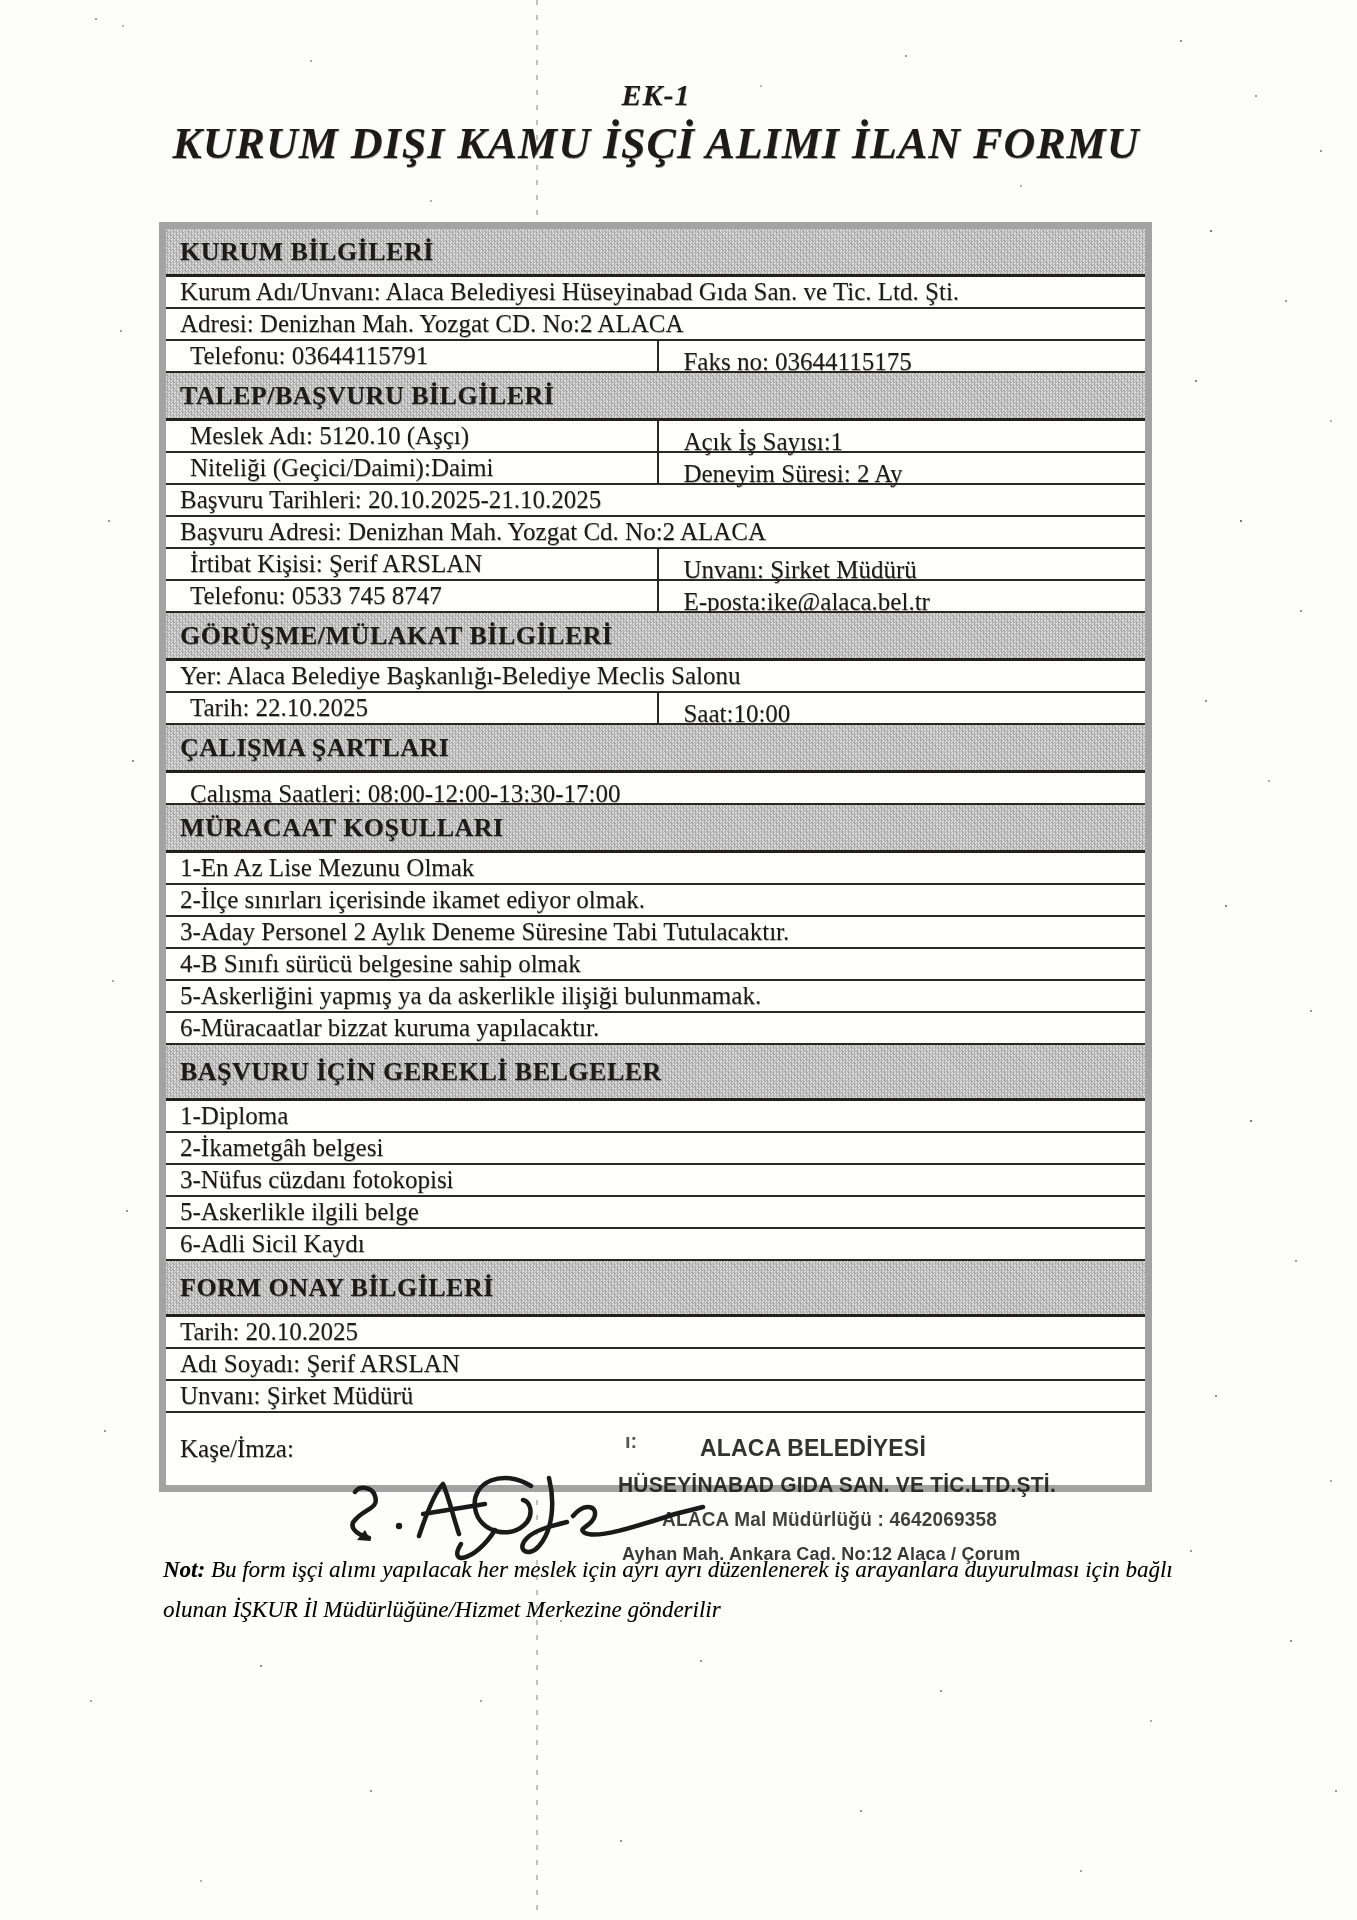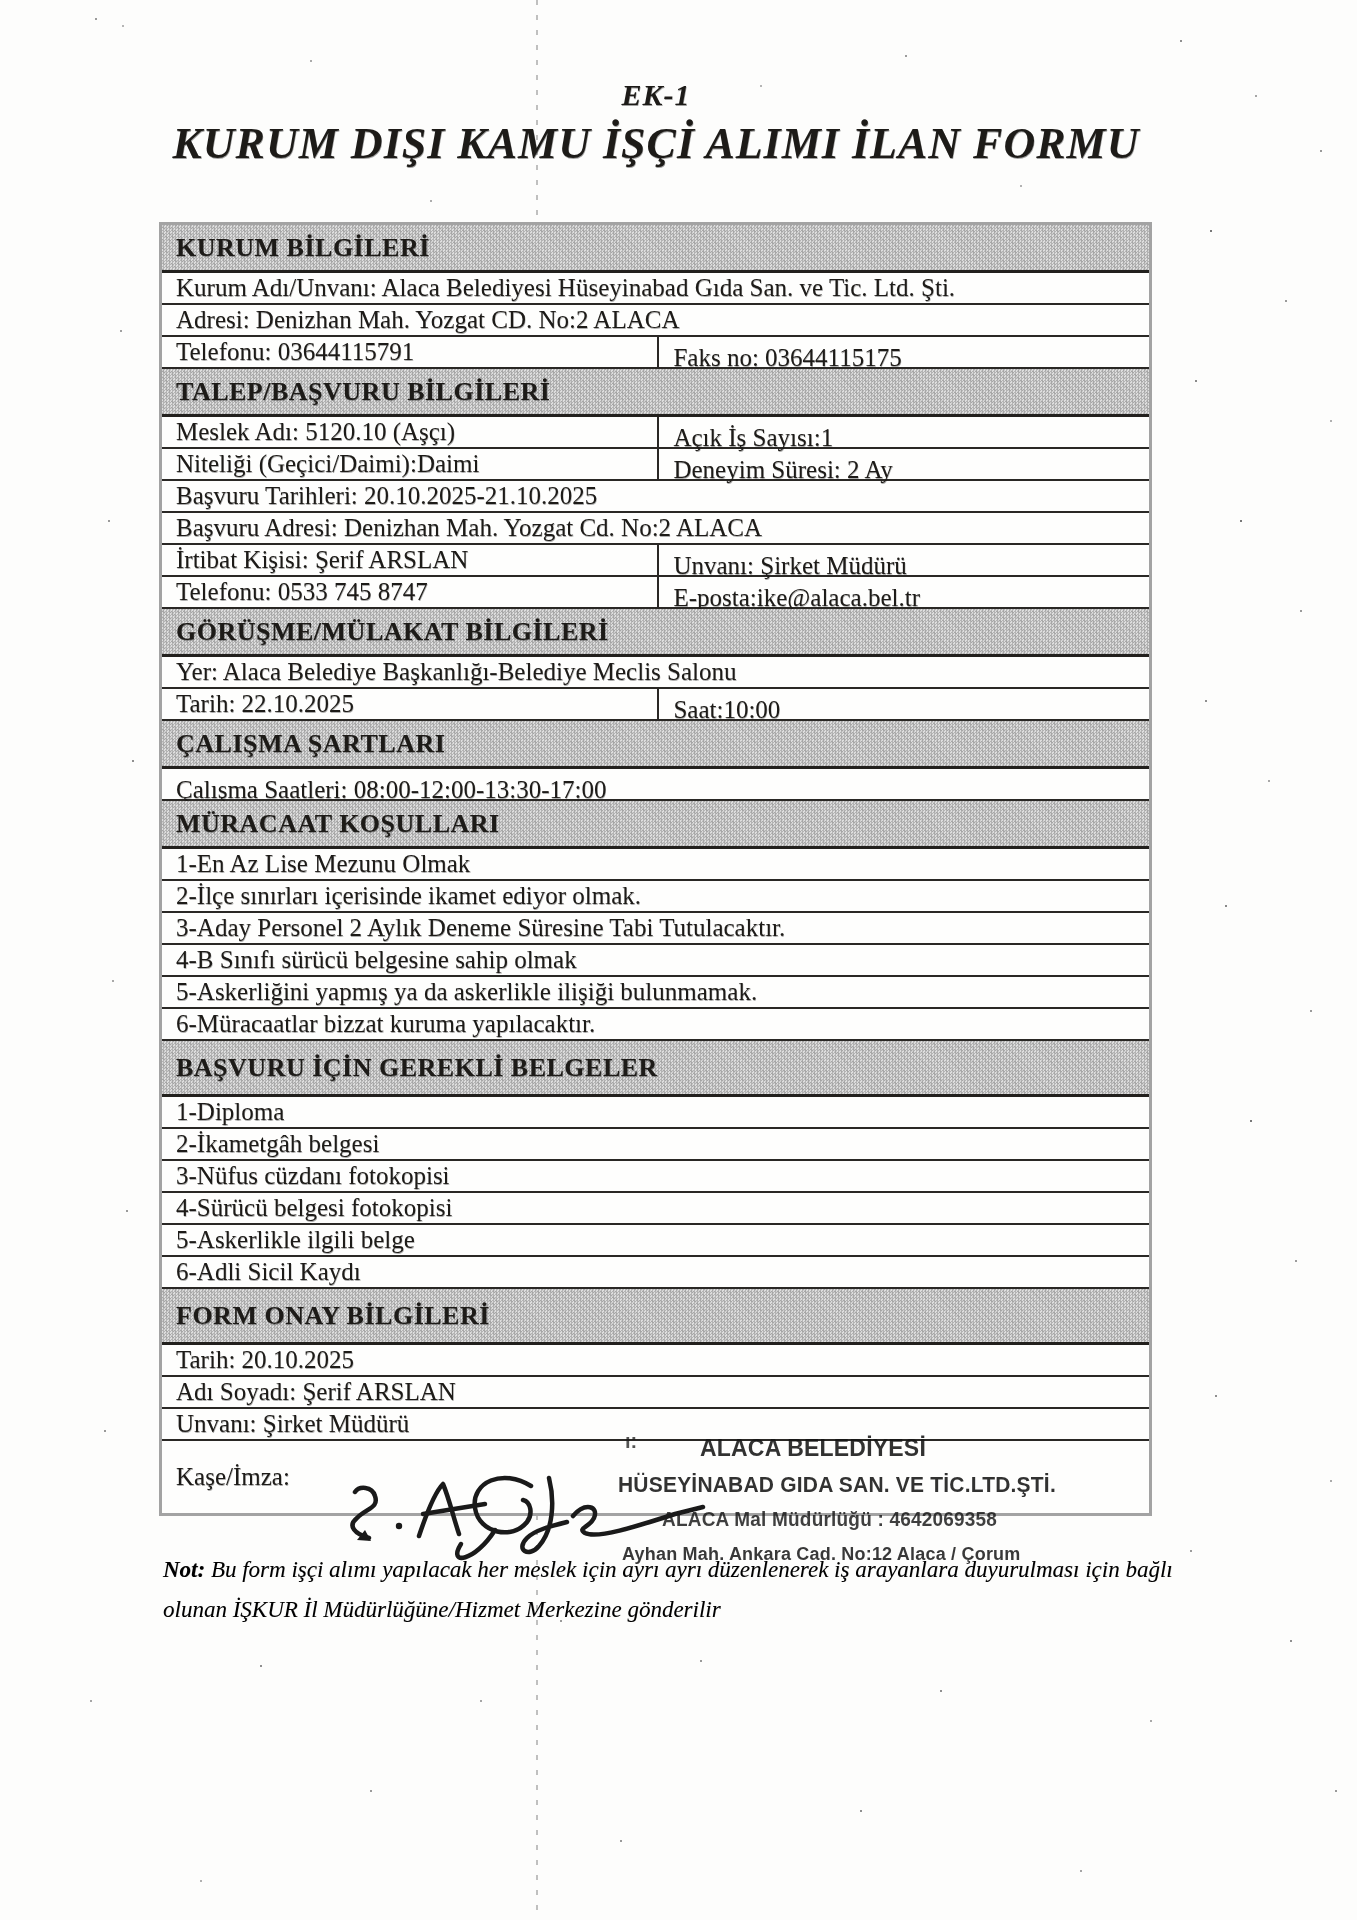--- a/index.html
+++ b/index.html
@@ -39,21 +39,21 @@
       560px 1620px 0 0 #9a9a9a, 90px 1700px 0 0 #a5a5a5, 1190px 1550px 0 0 #9c9c9c;
   }
   .title-block{position:absolute;top:78px;left:0;width:1312px;text-align:center;font-style:italic;}
   .title-ek{font-size:30px;font-weight:bold;letter-spacing:1px;
     text-shadow:.5px .5px 0 rgba(20,20,20,.4);}
   .title-main{font-size:44px;font-weight:bold;letter-spacing:1px;margin-top:6px;
     text-shadow:.5px .5px 0 rgba(20,20,20,.4);}
   
   .form-table{
     position:absolute;left:159px;top:222px;width:993px;
-    border:3px solid #a3a3a3;
+    border:7px solid #a3a3a3;
     background:#fefefd;
     box-sizing:border-box;
   }
   .row{
     position:relative;display:flex;align-items:center;
     border-bottom:2px solid #2a2825;
     box-sizing:border-box;
     font-size:25px;
     text-shadow:.5px .5px 0 rgba(25,25,25,.35);
   }
@@ -65,21 +65,21 @@
     background-color:#cdcdcd;
     background-image:
       repeating-linear-gradient(45deg, rgba(0,0,0,.07) 0 2px, transparent 2px 5px),
       conic-gradient(#b3b3b3 25%, #dedede 0 50%, #b3b3b3 0 75%, #dedede 0);
     background-size:auto,3px 3px;
   }
   .row.header.tall{height:56px;}
   .row.full,.row.split{height:32px;}
   .row.kase{height:72px;}
   .row > .lab{padding-left:14px;}
-  .cell{height:100%;display:flex;align-items:center;padding-left:14px;box-sizing:border-box;}
+  .cell{height:100%;display:flex;align-items:center;padding-left:24px;box-sizing:border-box;}
   .cell.left{width:50.4%;border-right:2px solid #2a2825;}
   .cell.right{flex:1;margin-top:12px;}
   
   .note{
     position:absolute;left:163px;top:1550px;width:1130px;
     font-size:23px;font-style:italic;line-height:40px;color:#000000;
     text-shadow:.4px .4px 0 rgba(25,25,25,.3);
   }
   .note .note-prefix{font-weight:bold;}
   
@@ -221,23 +221,20 @@
         <span class="lab">BAŞVURU İÇİN GEREKLİ BELGELER</span>
       </div>
       <div class="row full">
         <span class="lab">1-Diploma</span>
       </div>
       <div class="row full">
         <span class="lab">2-İkametgâh belgesi</span>
       </div>
       <div class="row full">
         <span class="lab">3-Nüfus cüzdanı fotokopisi</span>
-      </div>
-      <div class="row full">
-        <span class="lab">4-Sürücü belgesi fotokopisi</span>
       </div>
       <div class="row full">
         <span class="lab">5-Askerlikle ilgili belge</span>
       </div>
       <div class="row full">
         <span class="lab">6-Adli Sicil Kaydı</span>
       </div>
       <div class="row header tall">
         <span class="lab">FORM ONAY BİLGİLERİ</span>
       </div>

